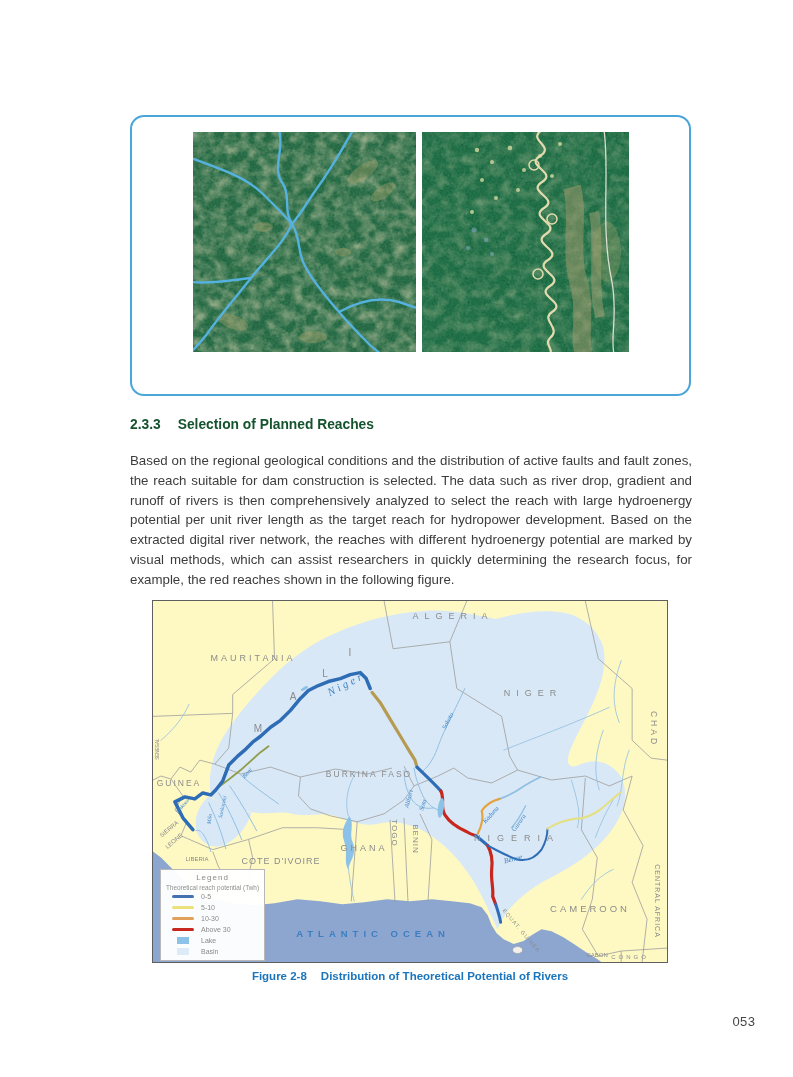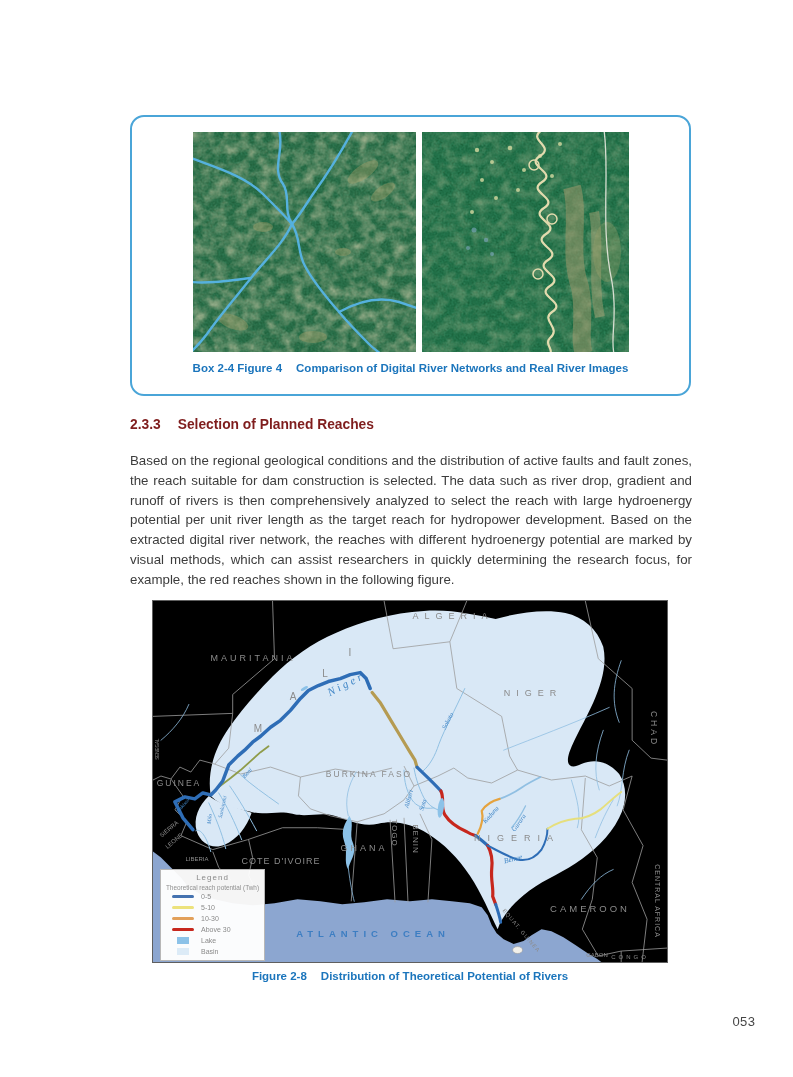--- a/index.html
+++ b/index.html
@@ -8,25 +8,25 @@
 
   
   #box-2-4{left:130px;top:115px;width:557px;height:277px;border:2px solid #4aa5d8;border-radius:14px;background:#fff;}
   .sat{position:absolute;top:15px;overflow:hidden;}
   #sat-left{left:61px;width:223px;height:220px;}
   #sat-right{left:290px;width:207px;height:220px;}
   .box-caption{position:absolute;top:245px;left:0;width:100%;text-align:center;font-weight:bold;font-size:11.5px;color:#1b75bc;}
   .cap-label{margin-right:14px;}
 
   
-  #section-heading{left:130px;top:417px;font-size:13.8px;font-weight:bold;color:#7f1d1d;display:flex;gap:17px;}
+  #section-heading{left:130px;top:417px;font-size:13.8px;font-weight:bold;color:#14532d;display:flex;gap:17px;}
   #body-paragraph{left:130px;top:451px;width:562px;font-size:13.3px;line-height:19.8px;color:#3c3c3c;text-align:justify;}
 
   
-  #map-figure{left:152px;top:600px;width:516px;height:363px;box-sizing:border-box;border:1.5px solid #5f5f5f;background:#000000;overflow:hidden;}
+  #map-figure{left:152px;top:600px;width:516px;height:363px;box-sizing:border-box;border:1.5px solid #5f5f5f;background:#fef9c3;overflow:hidden;}
   #map-svg{position:absolute;left:0;top:0;width:100%;height:100%;}
   .map-overlay{position:absolute;left:0;top:0;right:0;bottom:0;pointer-events:none;}
   .map-label{position:absolute;color:#8b8b8b;white-space:nowrap;line-height:1;}
   .map-river-label{position:absolute;color:#3f85c6;font-style:italic;font-family:"Liberation Serif",serif;white-space:nowrap;line-height:1;}
   #ocean-label{position:absolute;left:220px;top:332px;transform:translate(-50%,-50%);color:#3d7ec2;font-size:9.5px;letter-spacing:5px;font-weight:bold;white-space:nowrap;}
 
   
   #legend{position:absolute;left:7px;top:268px;width:105px;height:92px;background:rgba(255,255,255,0.96);border:1px solid #b7b7b7;box-sizing:border-box;}
   .legend-title{text-align:center;font-size:8px;color:#8a8a8a;margin-top:3px;letter-spacing:1px;}
   .legend-subtitle{text-align:center;font-size:6.4px;color:#8f8f8f;margin-top:2px;white-space:nowrap;}
@@ -117,23 +117,20 @@
           <circle cx="70" cy="122" r="2"></circle>
       </g>
       <g fill="none" stroke-linecap="round">
         <path stroke-width="2.2" d="M120,-2 C104,8 134,14 118,24 C102,34 136,40 120,50 C104,60 138,66 122,76 C106,86 140,92 124,102 C108,112 142,118 126,128 C110,138 144,144 128,154 C112,164 146,170 130,180 C118,188 140,196 128,206 C122,212 132,218 128,222" stroke="#e3dbae"></path>
         <circle stroke-width="1.5" cx="112" cy="33" r="5" stroke="#e3dbae"></circle>
         <circle stroke-width="1.5" cx="130" cy="87" r="5" stroke="#e3dbae"></circle>
         <circle stroke-width="1.5" cx="116" cy="142" r="5" stroke="#e3dbae"></circle>
       </g>
       <path d="M182,-2 C188,40 178,95 190,150 C196,185 188,205 192,222" fill="none" stroke="#e9e9df" stroke-width="1.3" opacity="0.9"></path>
     </svg>
-  </div>
-  <div class="box-caption">
-    <span class="cap-label">Box 2-4 Figure 4</span><span>Comparison of Digital River Networks and Real River Images</span>
   </div>
 </div>
 
 <div class="abs" id="section-heading">
   <span>2.3.3</span>
   <span>Selection of Planned Reaches</span>
 </div>
 <div class="abs" id="body-paragraph">Based on the regional geological conditions and the distribution of active faults and fault zones, the reach suitable for dam construction is selected. The data such as river drop, gradient and runoff of rivers is then comprehensively analyzed to select the reach with large hydroenergy potential per unit river length as the target reach for hydropower development. Based on the extracted digital river network, the reaches with different hydroenergy potential are marked by visual methods, which can assist researchers in quickly determining the research focus, for example, the red reaches shown in the following figure.</div>
 
 <div class="abs" id="map-figure">

